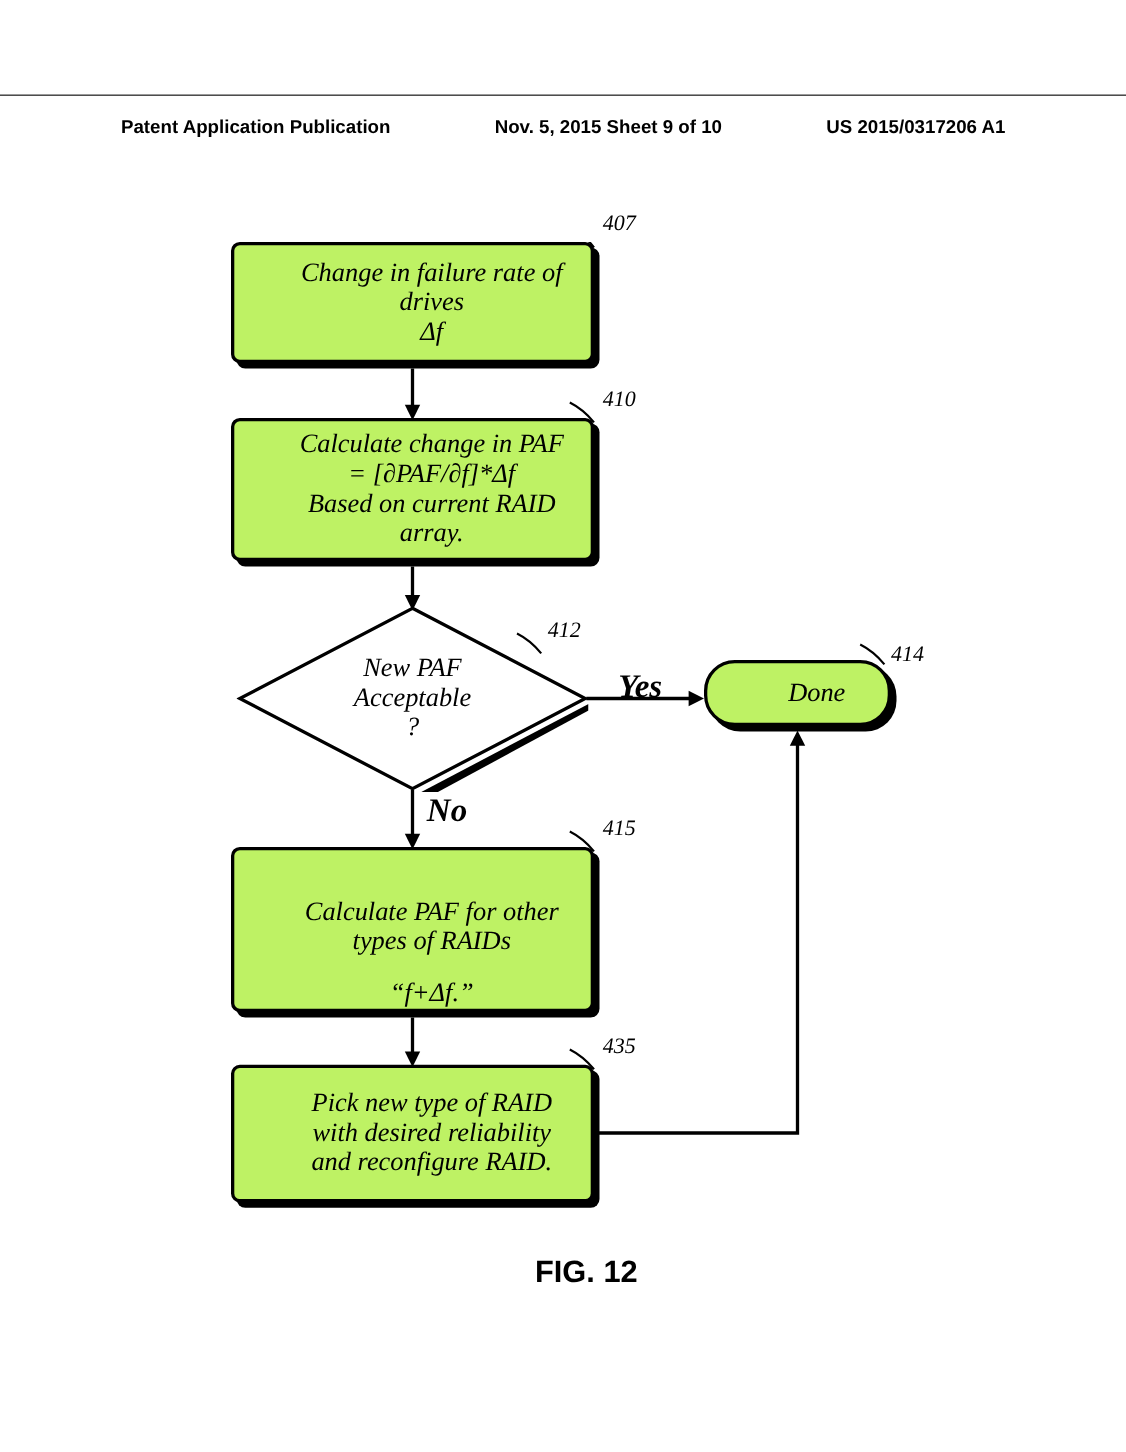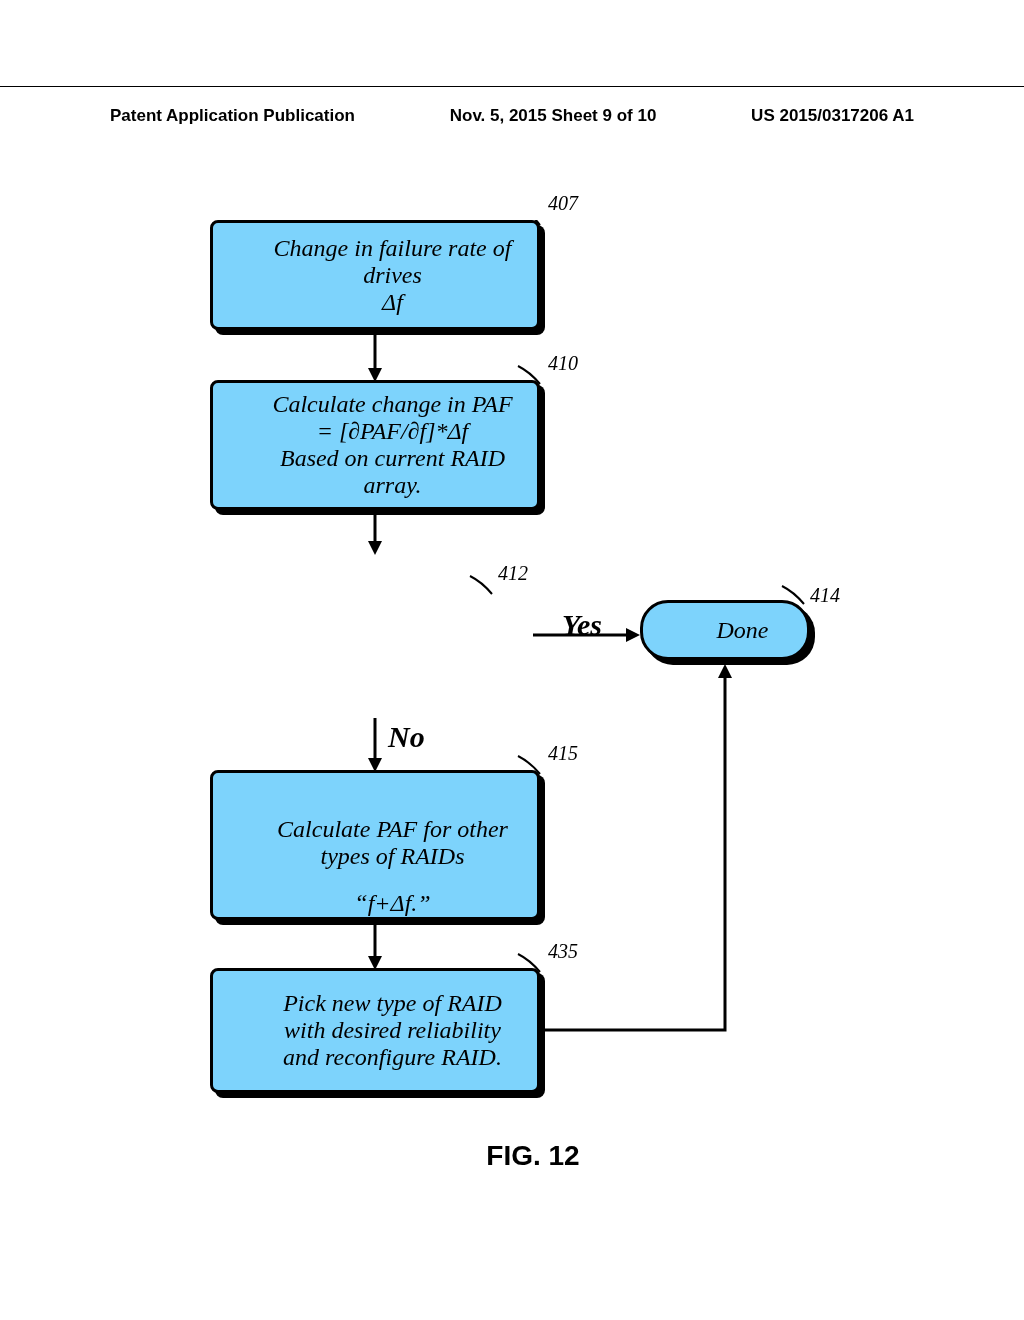--- a/index.html
+++ b/index.html
@@ -30,21 +30,21 @@
     position: absolute;
     top: 220px;
     left: 0;
     width: 100%;
     height: 900px;
   }
   .box {
     position: absolute;
     border: 3px solid #000;
     border-radius: 8px;
-    background: #7dd3fc;
+    background: #bef264;
     text-align: center;
     font-style: italic;
     font-family: Georgia, "Times New Roman", serif;
     font-size: 24px;
     display: flex;
     flex-direction: column;
     align-items: center;
     justify-content: center;
     padding-left: 35px;
   }
@@ -151,20 +151,31 @@
   </div>
   <div class="ref" style="left:548px; top:-28px">407</div>
 
   <div class="box shadow b410">
     <div>Calculate change in PAF</div>
     <div>= [∂PAF/∂f]*Δf</div>
     <div>Based on current RAID array.</div>
   </div>
   <div class="ref" style="left:548px; top:132px">410</div>
 
+  <div class="diamond-wrap">
+    <svg width="320" height="170">
+      <polygon points="160,3 317,85 160,167 3,85" fill="#fff" stroke="#000" stroke-width="3"></polygon>
+      <polygon points="168,170 320,90 320,96 172,176" fill="#000"></polygon>
+    </svg>
+    <div class="diamond-text">
+      <div>New PAF</div>
+      <div>Acceptable</div>
+      <div>?</div>
+    </div>
+  </div>
   <div class="ref" style="left:498px; top:342px">412</div>
 
   <div class="edge-label" style="left:562px; top:388px">Yes</div>
   <div class="edge-label" style="left:388px; top:500px">No</div>
 
   <div class="box shadow b414">
     <div>Done</div>
   </div>
   <div class="ref" style="left:810px; top:364px">414</div>
 

